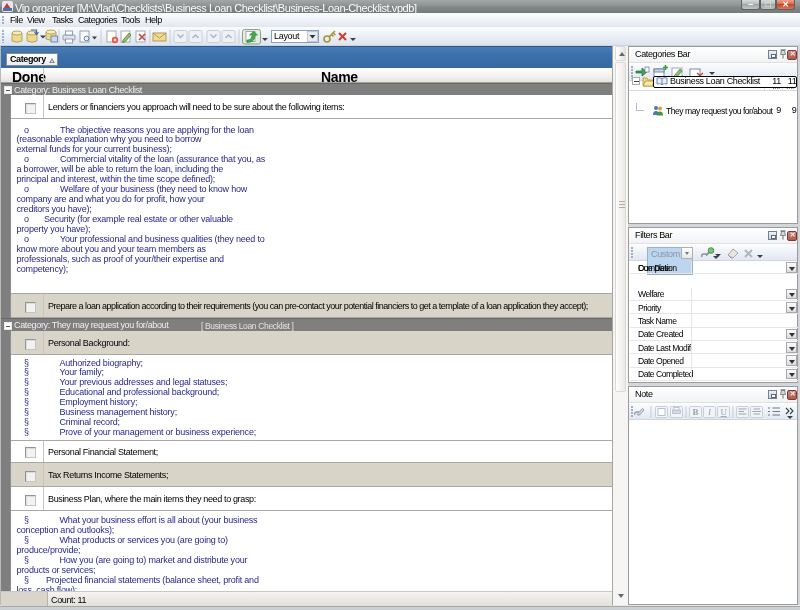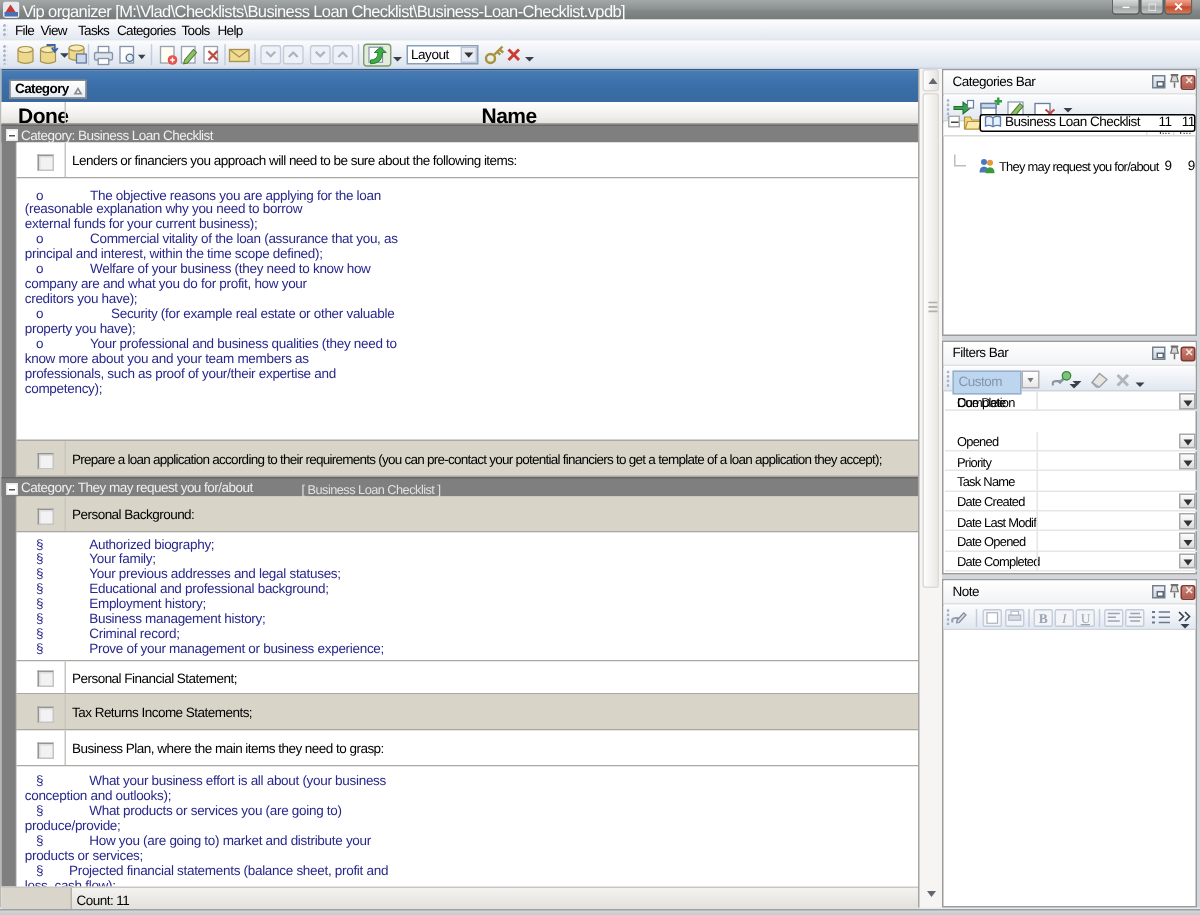--- a/index.html
+++ b/index.html
@@ -239,35 +239,38 @@
           <span style="left:5.5px;">(reasonable explanation why you need to borrow</span>
         </div>
       <div class="nl">
           <span style="left:5.5px;">external funds for your current business);</span>
         </div>
       <div class="nl">
           <span style="left:13px;">o</span>
           <span style="left:49px;">Commercial vitality of the loan (assurance that you, as</span>
         </div>
       <div class="nl">
+          <span style="left:5.5px;">a borrower, will be able to return the loan, including the</span>
+        </div>
+      <div class="nl">
           <span style="left:5.5px;">principal and interest, within the time scope defined);</span>
         </div>
       <div class="nl">
           <span style="left:13px;">o</span>
           <span style="left:49px;">Welfare of your business (they need to know how</span>
         </div>
       <div class="nl">
           <span style="left:5.5px;">company are and what you do for profit, how your</span>
         </div>
       <div class="nl">
           <span style="left:5.5px;">creditors you have);</span>
         </div>
       <div class="nl">
           <span style="left:13px;">o</span>
-          <span style="left:63px;">Security (for example real estate or other valuable</span>
+          <span style="left:33px;">Security (for example real estate or other valuable</span>
         </div>
       <div class="nl">
           <span style="left:5.5px;">property you have);</span>
         </div>
       <div class="nl">
           <span style="left:13px;">o</span>
           <span style="left:49px;">Your professional and business qualities (they need to</span>
         </div>
       <div class="nl">
           <span style="left:5.5px;">know more about you and your team members as</span>
@@ -475,21 +478,21 @@
         <div class="pbtn-rest" style="left:139px;"></div>
         <svg style="left:149px;top:2px;" width="10" height="11" viewBox="0 0 10 11">
             <path d="M2.5 1 L7.5 1" stroke="#6e6e6e" stroke-width="1.3"></path>
             <path d="M3.5 1.5 L6.5 1.5 L7.5 5.5 L2.5 5.5 Z" fill="#d8d8d8" stroke="#6e6e6e" stroke-width="0.8"></path>
             <path d="M5 6 L5 9.5" stroke="#6e6e6e" stroke-width="1"></path>
           </svg>
         <div class="pbtn-close" style="left:158px;"></div>
       </div>
       <div class="ptool" style="top:17px;height:16px;">
         <div class="grip" style="left:2px;top:2px;height:11px;"></div>
-        <div style="position:absolute;left:6px;top:2px;width:46px;height:16px;background:#bdd6ef;border:1px solid #9ab0c8;color:#8694a8;padding:0.5px 0 0 3px;">Custom</div>
+        <div style="position:absolute;left:18px;top:2px;width:46px;height:28px;background:#bdd6ef;border:1px solid #9ab0c8;color:#8694a8;padding:0.5px 0 0 3px;">Custom</div>
         <div style="position:absolute;left:52px;top:2px;width:12px;height:12px;background:linear-gradient(#ffffff,#e8e8e8);border:1px solid #b0b0b5;"></div>
         <div class="ddarr" style="left:55.5px;top:6.5px;border-top-color:#777;"></div>
         <svg style="left:72px;top:1px;" width="96" height="14" viewBox="0 0 96 14">
           <path d="M1 11 Q0 8 3 8 L6 8" fill="none" stroke="#8a94a2" stroke-width="1.5"></path>
           <path d="M5 9.5 L9 5.5" stroke="#8a94a2" stroke-width="1.8"></path>
           <circle cx="10" cy="4.5" r="2.8" fill="#7cc47e" stroke="#3a8a3e" stroke-width="0.9"></circle>
           <path d="M12 10 L18 10 L15 13 Z" fill="#37404e"></path>
           <path d="M14 8 L20 8 L17 11 Z" fill="#37404e"></path>
           <path d="M27 9 L32 3 L37 7 L32 12 Z" fill="#e8e4de" stroke="#9aa0a8" stroke-width="0.9"></path>
           <path d="M27 9 L30 12 L32 12" fill="#c8c2b8" stroke="#9aa0a8" stroke-width="0.9"></path>
@@ -502,21 +505,21 @@
             <div class="fl">Completion</div>
             <div class="fcolsep"></div>
             <div class="fdd"></div>
           </div>
         <div class="frow" style="top:0;">
             <div class="fl">Due Date</div>
             <div class="fcolsep"></div>
             <div class="fdd"></div>
           </div>
         <div class="frow" style="top:26.66px;">
-            <div class="fl">Opened</div>
+            <div class="fl">Welfare</div>
             <div class="fcolsep"></div>
             <div class="fdd"></div>
           </div>
         <div class="frow" style="top:40px;">
             <div class="fl">Priority</div>
             <div class="fcolsep"></div>
             <div class="fdd"></div>
           </div>
         <div class="frow" style="top:53.33px;">
             <div class="fl">Task Name</div>

